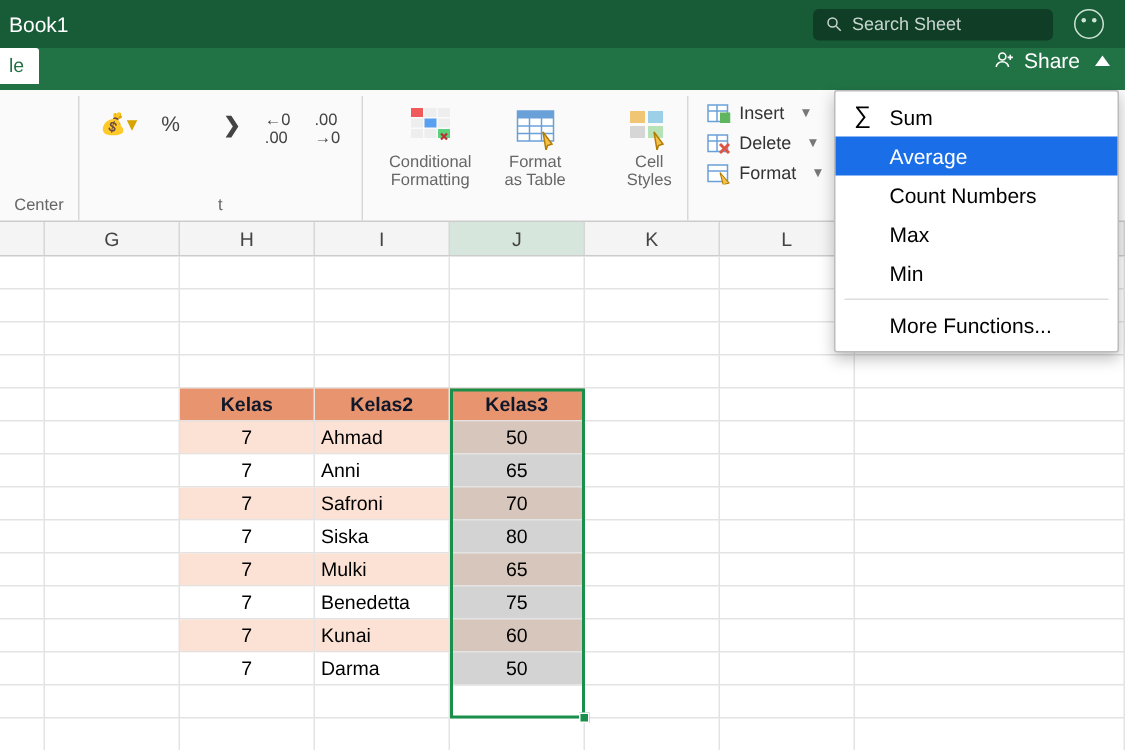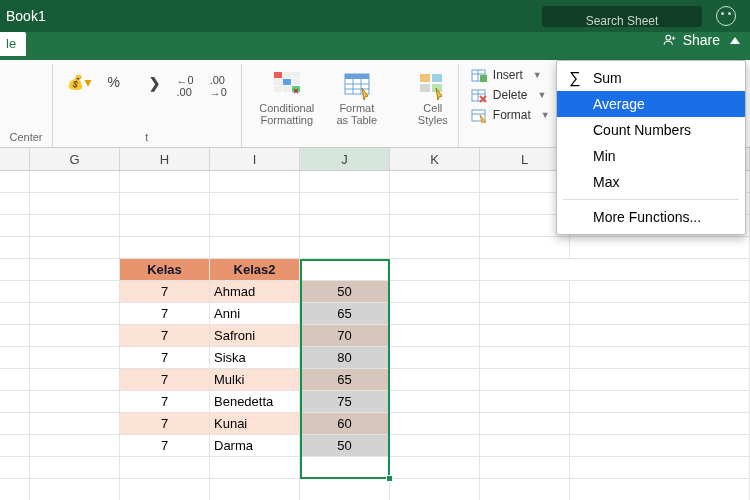--- a/index.html
+++ b/index.html
@@ -1,21 +1,21 @@
 <!DOCTYPE html>
 <html><head>
 <meta charset="utf-8">
 <style>
   * { box-sizing: border-box; margin: 0; padding: 0; font-family: -apple-system, "Segoe UI", sans-serif; }
   body { width: 750px; height: 500px; overflow: hidden; background: #fff; position: relative; }
 
   .titlebar { height: 32px; background: #185c37; display: flex; align-items: center; color: #fff; gap: 44px; }
   .title { margin-left: 6px; font-size: 14px; }
   .titlebar-right { margin-left: auto; display: flex; align-items: center; gap: 14px; padding-right: 14px; }
-  .search-box { display: flex; align-items: center; gap: 6px; background: #0f3d25; border-radius: 4px; padding: 2px 8px; width: 160px; height: 21px; font-size: 12px; color: #c8d6cf; flex-direction: column; }
+  .search-box { display: flex; align-items: center; gap: 6px; background: #0f3d25; border-radius: 4px; padding: 2px 8px; width: 160px; height: 21px; font-size: 12px; color: #c8d6cf; }
   .smile { width: 20px; height: 20px; border: 1.5px solid #cfe3d7; border-radius: 50%; position: relative; }
   .smile::before { content:""; position:absolute; width:3px; height:3px; background:#cfe3d7; border-radius:50%; top:5px; left:4px; }
   .smile::after { content:""; position:absolute; width:3px; height:3px; background:#cfe3d7; border-radius:50%; top:5px; right:4px; }
 
   .ribbonbar { height: 28px; background: #217346; display: flex; align-items: flex-start; color: #fff; }
   .ribbon-tab { background: #fff; color: #217346; font-size: 13px; padding: 4px 10px 5px 6px; border-top-right-radius: 2px;}
   .ribbonbar-right { margin-left:auto; display:flex; align-items:center; gap:10px; padding-right:10px; font-size:14px; }
   .person-icon { width:14px; height:14px; }
 
   .ribbon { height: 88px; border-bottom: 1px solid #ccc; display: flex; padding: 4px 0 0 0; background: #fafafa; }
@@ -259,20 +259,21 @@
         <div class="c"></div>
         <div class="c"></div>
         <div class="c"></div>
         <div class="c" style="flex: 1 1 0%;"></div>
       </div>
       <div class="r">
         <div class="c first"></div>
         <div class="c"></div>
         <div class="c hdr center">Kelas</div>
         <div class="c hdr center">Kelas2</div>
+        <div class="c hdr center">Kelas3</div>
         <div class="c"></div>
         <div class="c"></div>
         <div class="c" style="flex: 1 1 0%;"></div>
       </div>
       <div class="r">
         <div class="c first"></div>
         <div class="c"></div>
         <div class="c band1 center">7</div>
         <div class="c band1">Ahmad</div>
         <div class="c band1 k3sel center">50</div>
@@ -383,24 +384,24 @@
   <div class="ddrow hov">
     <span class="sigma"></span>
     <span>Average</span>
   </div>
   <div class="ddrow">
     <span class="sigma"></span>
     <span>Count Numbers</span>
   </div>
   <div class="ddrow">
     <span class="sigma"></span>
-    <span>Min</span>
+    <span>Max</span>
   </div>
   <div class="ddrow">
     <span class="sigma"></span>
-    <span>Max</span>
+    <span>Min</span>
   </div>
   <div class="sep"></div>
   <div class="ddrow">
     <span class="sigma"></span>
     <span>More Functions...</span>
   </div>
 </div>
 
 </body></html>

